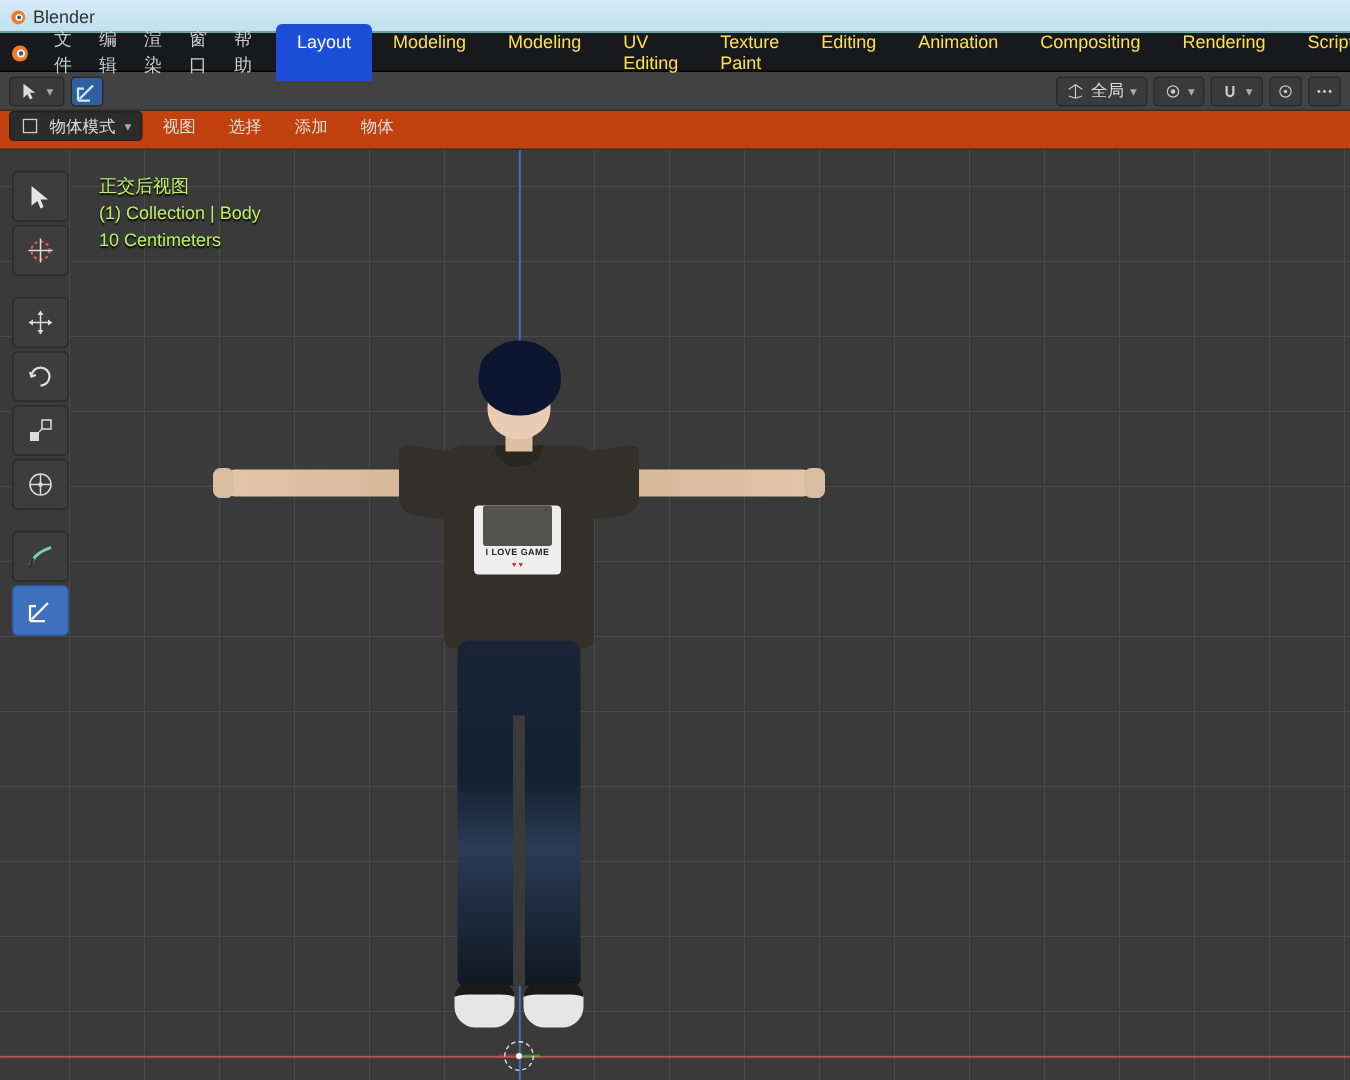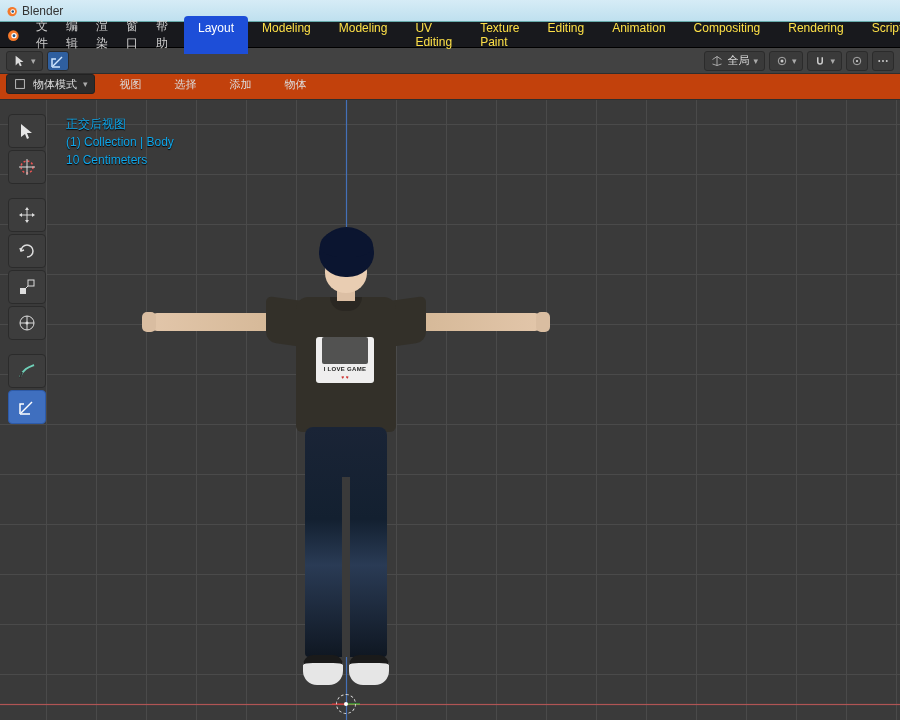--- a/index.html
+++ b/index.html
@@ -20,36 +20,36 @@
 
 
 .toolhdr { height:26px; background:#424242; display:flex; align-items:center; padding:0 6px; gap:4px; color:#ddd; font-size:11px; border-bottom:1px solid #2e2e2e; }
 .toolhdr .btn { display:flex; align-items:center; padding:2px 6px; background:#3a3a3a; border:1px solid #2b2b2b; border-radius:3px; height:20px; gap:4px; }
 .toolhdr .flex { flex:1; }
 .toolhdr .iconbtn { width:22px; height:20px; background:#3a3a3a; border:1px solid #2b2b2b; border-radius:3px; display:flex; align-items:center; justify-content:center; }
 
 
 .subhdr { height:26px; background:#c2410c; display:flex; padding:0 6px; gap:6px; color:#ddd; font-size:11px; border-bottom:1px solid #2e2e2e; }
 .subhdr .combo { display:flex; align-items:center; background:#2c2c2c; border:1px solid #222; border-radius:3px; padding:2px 6px; height:20px; gap:6px; }
-.subhdr .mitem { padding:3px 8px; border-radius:3px; cursor:default;margin-left:11px; }
+.subhdr .mitem { padding:3px 8px; border-radius:3px; cursor:default; }
 
 
 .viewport { position:relative; width:900px; height:620px; background:#3a3a3a; overflow:hidden; }
 .grid { position:absolute; inset:0;
   background-image:
    linear-gradient(#4a4a4a 1px,transparent 1px),
    linear-gradient(90deg,#4a4a4a 1px,transparent 1px);
   background-size:50px 50px;
   background-position:-4px 24px;
 }
 .axis-x { position:absolute; left:0; right:0; top:604px; height:1px; background:#b05454; box-shadow:0 0 1px #b05454; }
 .axis-z { position:absolute; top:0; bottom:0; left:346px; width:1px; background:#4470b8; box-shadow:0 0 1px #4470b8; }
 
 
-.hud { position:absolute; left:66px; top:15px; color:#0ea5e9; font-size:12px; line-height:18px; text-shadow:0 1px 1px #000; }
+.hud { position:absolute; left:66px; top:15px; color:#bef264; font-size:12px; line-height:18px; text-shadow:0 1px 1px #000; }
 
 
 .toolstrip { position:absolute; left:8px; top:14px; display:flex; flex-direction:column; gap:2px; }
 .tool { width:38px; height:34px; background:#3d3d3d; border:1px solid #2b2b2b; border-radius:4px; display:flex; align-items:center; justify-content:center; }
 .tool.sel { background:#3f6fbf; border-color:#2d5aa8; }
 .toolgap { height:10px; }
 
 
 .cursor3d { position:absolute; left:336px; top:594px; width:20px; height:20px; }
 .cursor3d .ring { position:absolute; inset:0; border:1.5px dashed #e0e0e0; border-radius:50%; }

